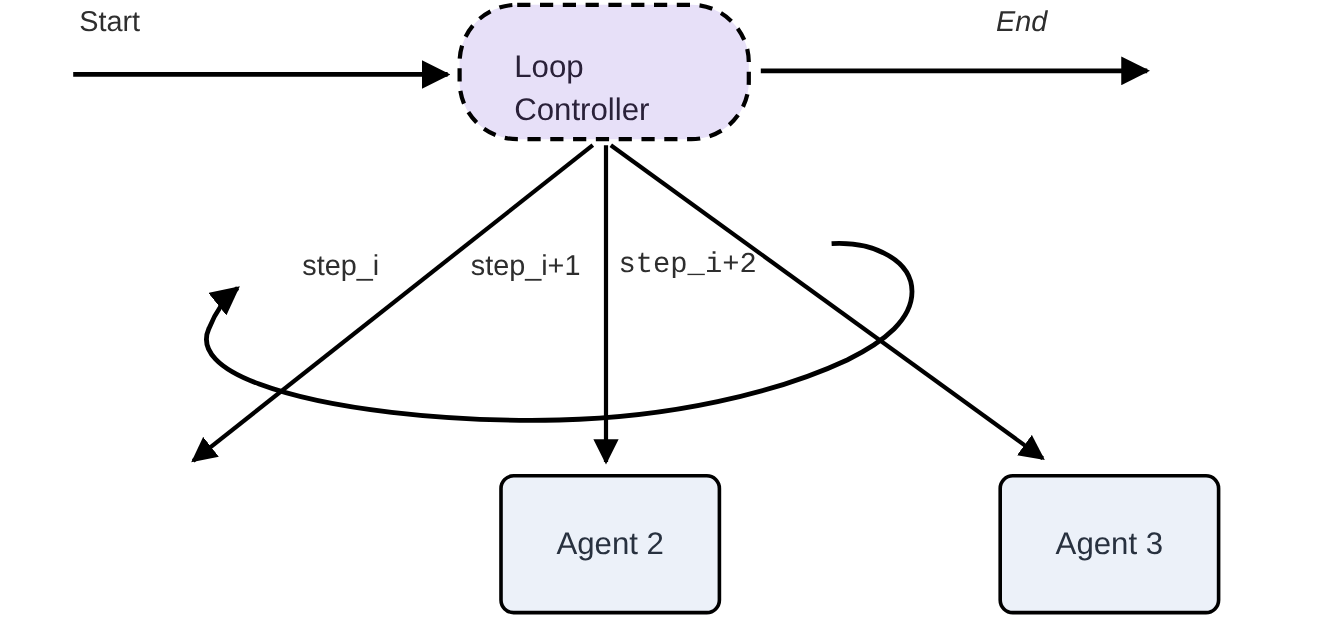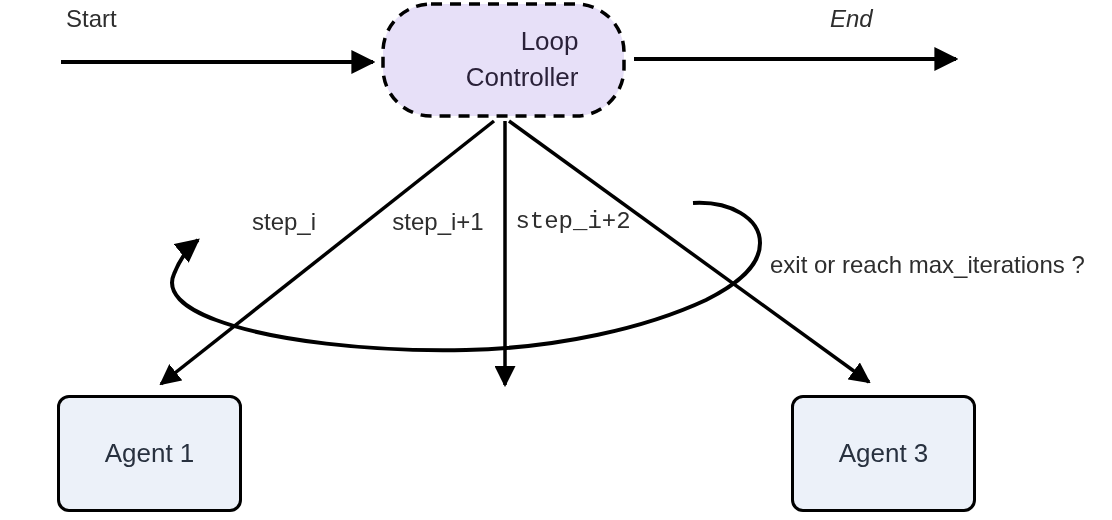--- a/index.html
+++ b/index.html
@@ -38,26 +38,26 @@
   .label {
     position: absolute;
     color: var(--label-text, #2E2E2E);
     font-size: 24px;
     line-height: 1.2;
     white-space: nowrap;
   }
   .label.centered { transform: translateX(-50%); }
   .controller-label {
     position: absolute;
-    left: 335px; top: 2px;
+    left: 335px; top: 16px;
     width: 245px; height: 116px;
     display: flex;
     align-items: center;
     justify-content: center;
-    text-align: right;
+    text-align: left;
     color: var(--controller-text, #2A2139);
     font-size: 26px;
     line-height: 1.38;
   }
   .controller-label span { display: inline-block; width: 150px; }
   .agent-box {
     position: absolute;
     top: 395px;
     width: 185px;
     height: 117px;
@@ -66,21 +66,21 @@
     border: 3.5px solid var(--edge, #000000);
     border-radius: 12px;
     display: flex;
     align-items: center;
     justify-content: center;
     color: var(--agent-text, #28313F);
     font-size: 26px;
   }
   .agent-1 { left: 11px; }
   .agent-2 { left: 370px; }
-  .agent-3 { left: 745px; }
+  .agent-3 { left: 786px; }
 </style>
 </head>
 <body>
 
 <div class="canvas">
 
   <svg class="edge-layer" viewBox="0 0 1112 520" xmlns="http://www.w3.org/2000/svg">
     <defs>
       <marker id="arrow" viewBox="0 0 10 10" refX="9" refY="5" markerWidth="6" markerHeight="6" orient="auto-start-reverse" markerUnits="strokeWidth">
         <path d="M 0 0 L 10 5 L 0 10 z" fill="#000000"></path>
@@ -115,24 +115,23 @@
   <div class="controller-label">
     <span>Loop Controller</span>
   </div>
 
   <div class="label centered" style="left:238px; top:208px;text-align:right;">step_i</div>
 
   <div class="label centered" style="left:392px; top:208px;text-align:center;">step_i+1</div>
 
   <div class="label centered" style="left:527px; top:208px;font-family:Liberation Mono, monospace;">step_i+2</div>
 
-  <div class="label" style="left:724px; top:251px;">exit or reach max_iterations ?</div>
 
-  <div class="agent-box agent-1">
-    <span>Agent 1</span>
+
+  <div class="agent-box agent-2">
+    <span>Agent 2</span>
   </div>
-
 
   <div class="agent-box agent-3">
     <span>Agent 3</span>
   </div>
 
 </div>
 
 </body></html>

